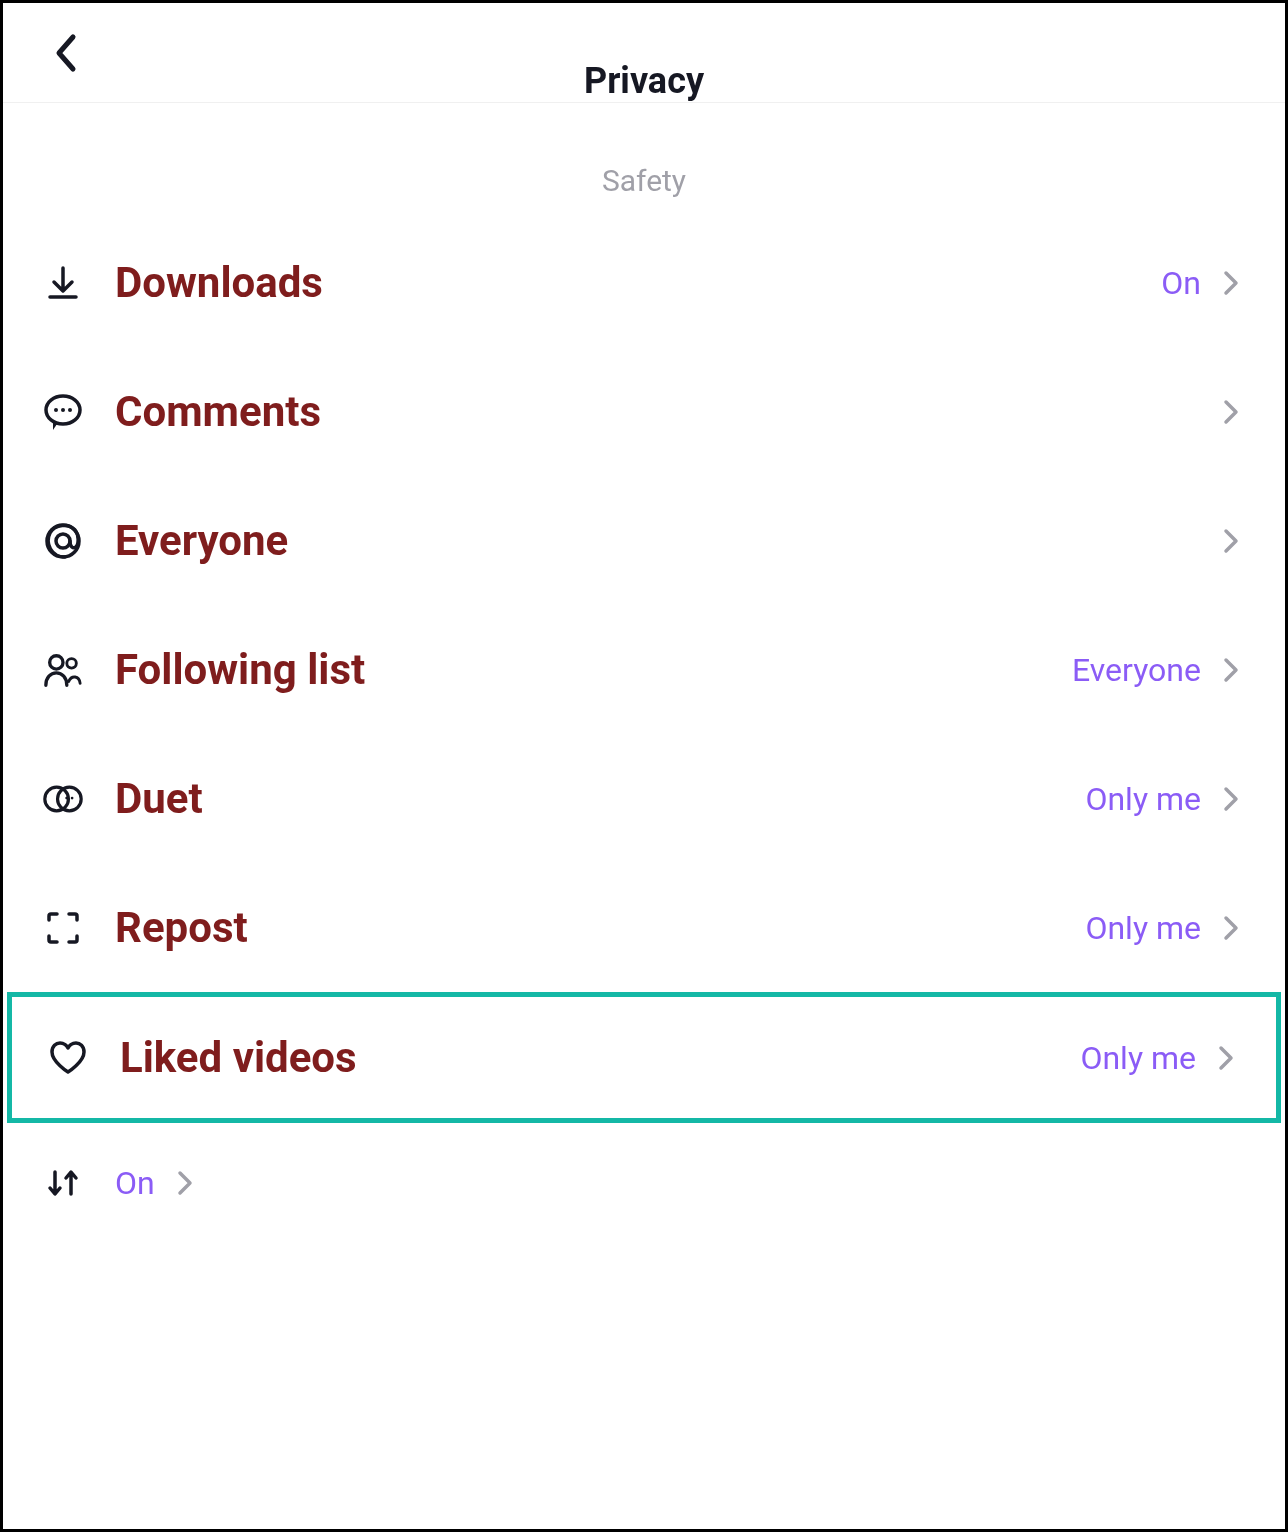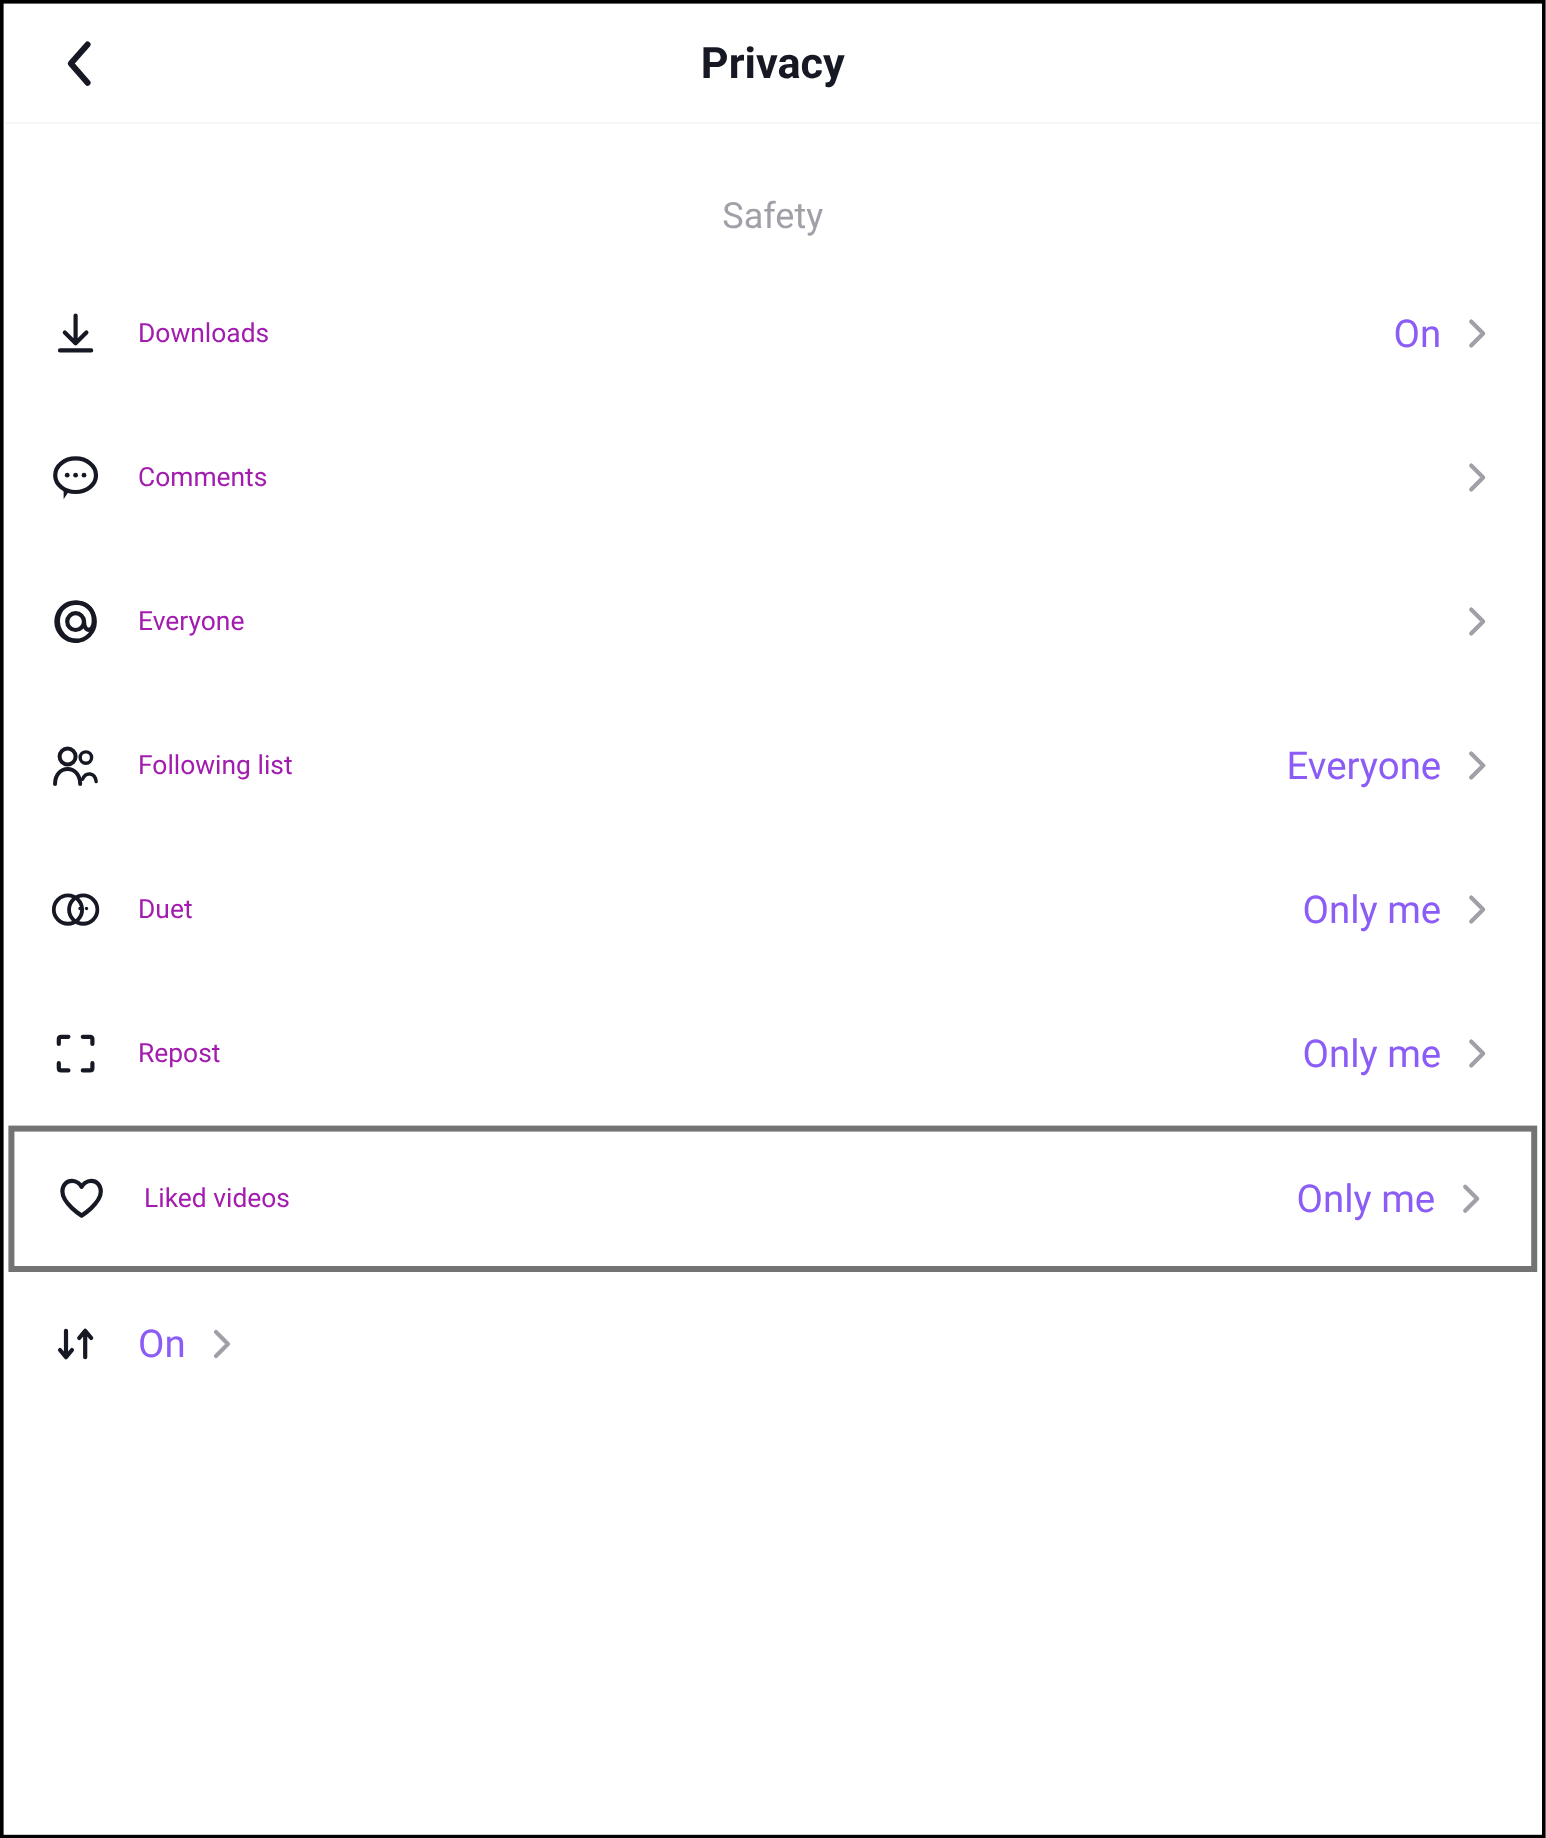--- a/index.html
+++ b/index.html
@@ -9,21 +9,21 @@
     }
     body {
       font-family: -apple-system, BlinkMacSystemFont, 'Segoe UI', Roboto, Helvetica, Arial, sans-serif;
       background: #fff;
       width: 1288px;
       height: 1532px;
       border: 3px solid #000;
     }
     .header {
       display: flex;
-      align-items: center;
+      align-items: flex-end;
       height: 100px;
       border-bottom: 1px solid #f0f0f0;
       position: relative;
     }
     .back-button {
       position: absolute;
       left: 42px;
       top: 50%;
       transform: translateY(-50%);
       width: 40px;
@@ -47,38 +47,38 @@
       font-weight: 400;
       text-align: center;
     }
     .list-item {
       display: flex;
       align-items: center;
       padding: 40px 40px;
       cursor: pointer;
     }
     .list-item.highlighted {
-      border: 5px solid #737373;
+      border: 5px solid #14b8a6;
       margin-left: 4px;
       margin-right: 4px;
       padding: 36px 36px;
     }
     .item-icon {
       width: 40px;
       height: 40px;
       display: flex;
       align-items: center;
       justify-content: center;
       margin-right: 32px;
     }
     .item-label {
       flex: 1;
-      font-size: 22px;
-      color: #a21caf;
-      font-weight: 400;
+      font-size: 42px;
+      color: #7f1d1d;
+      font-weight: 700;
     }
     .item-value {
       font-size: 32px;
       color: #8b5cf6;
       margin-right: 16px;
     }
     .chevron-right {
       width: 28px;
       height: 28px;
       display: flex;

